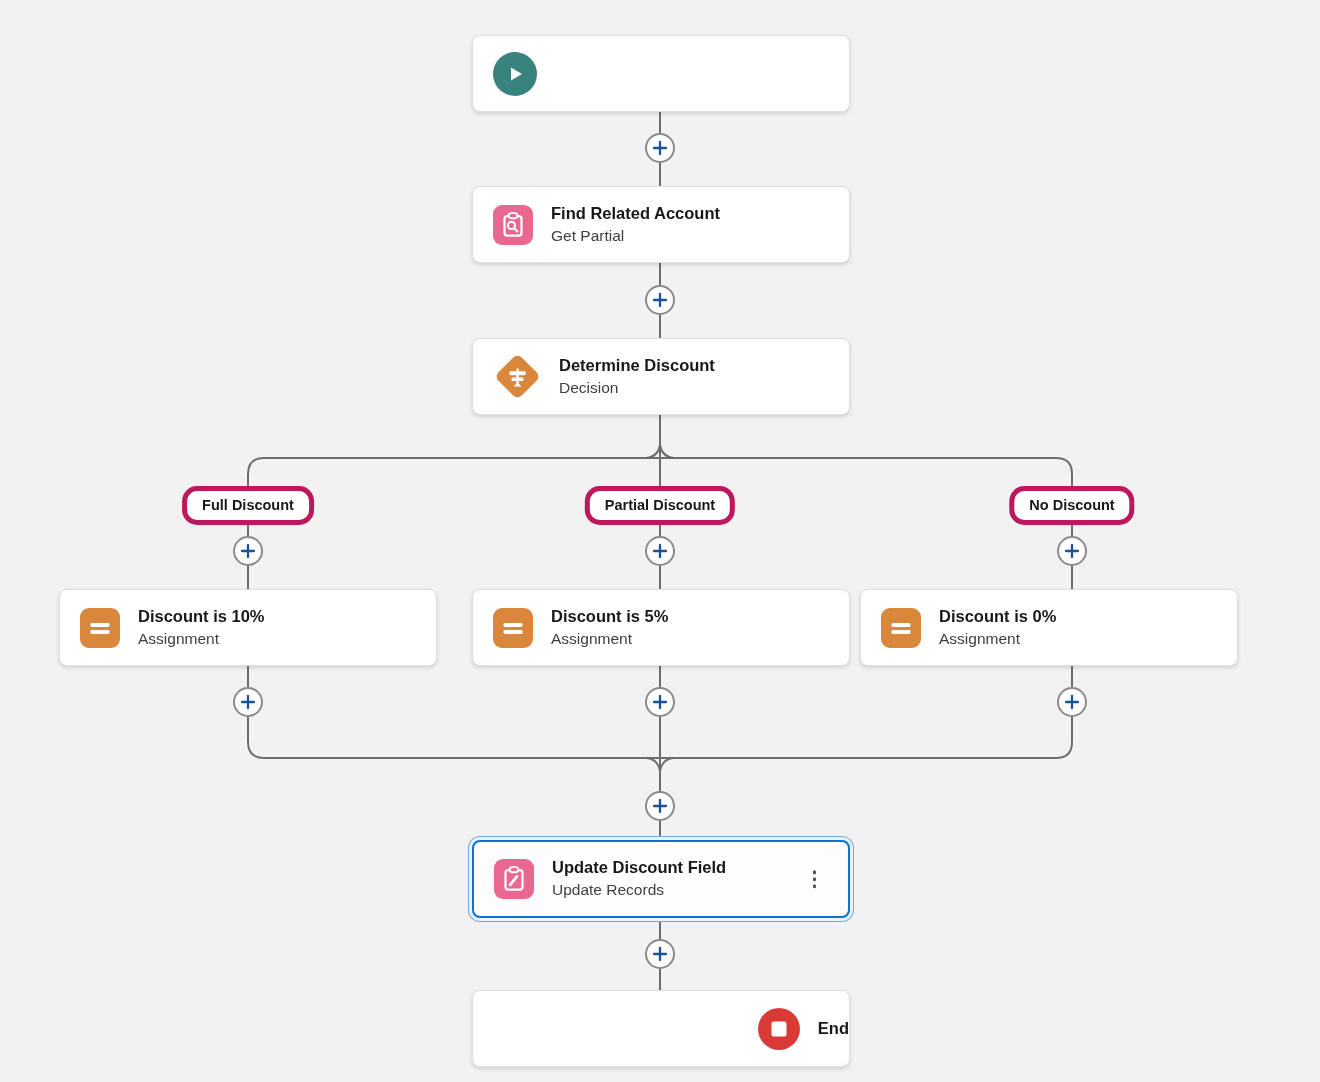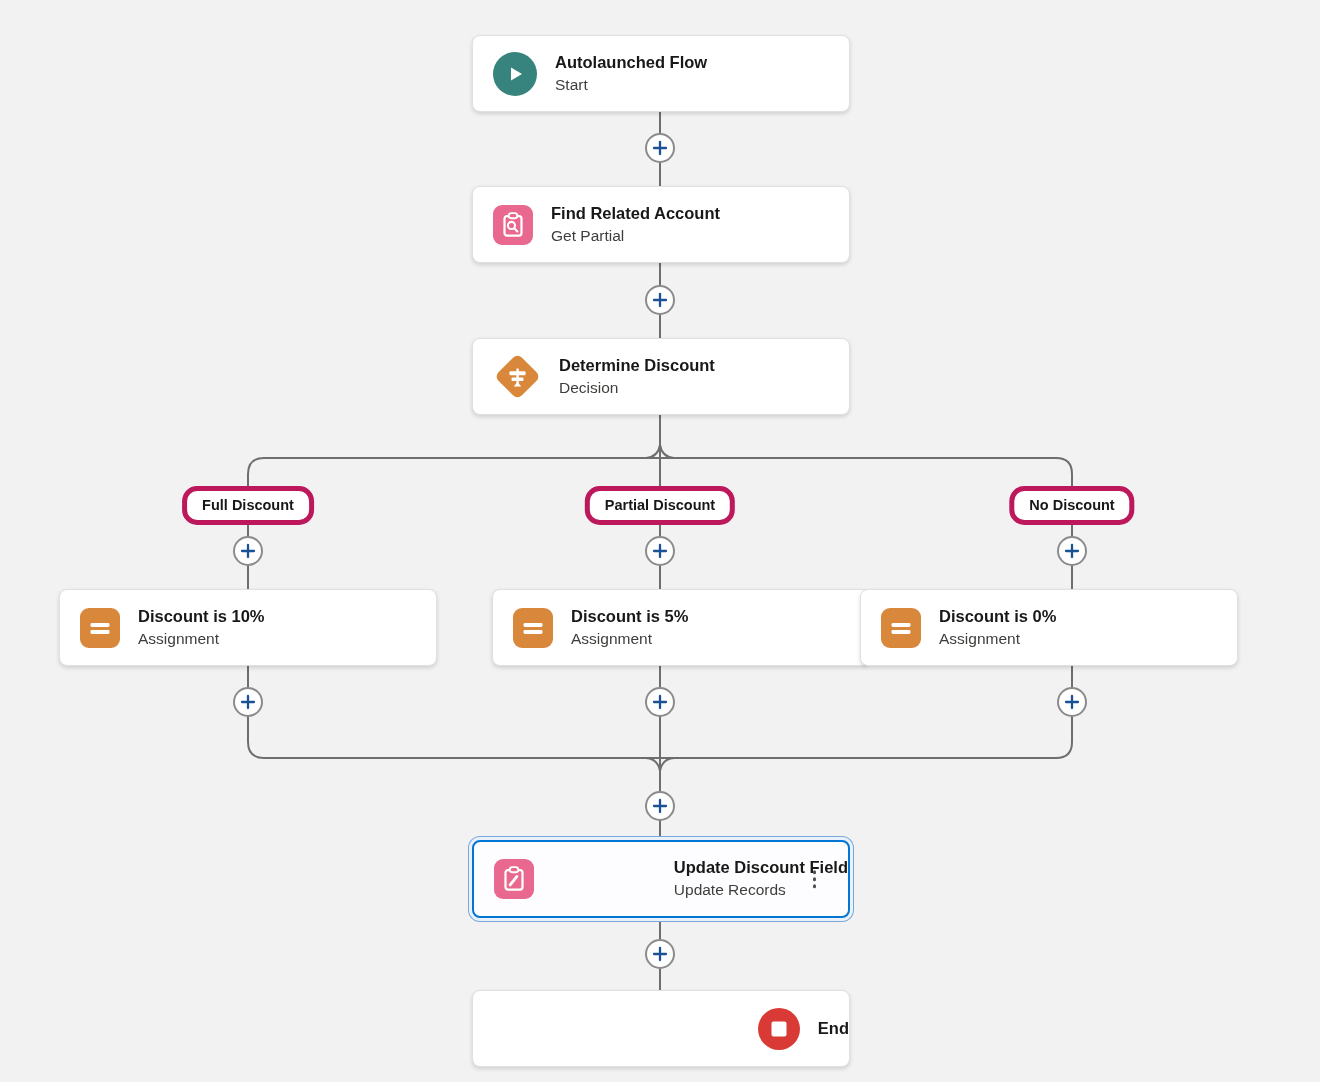--- a/index.html
+++ b/index.html
@@ -39,21 +39,20 @@
     align-items: center;
     padding-left: 20px;
     box-sizing: border-box;
     z-index: 2;
     cursor: pointer;
   }
   .node.selected {
     border: 2px solid var(--selection, #0176D3);
     box-shadow: 0 0 0 3px #EAF1FA, 0 0 0 4px #79A7DB;
     background: #FDFDFF;
-    justify-content: space-between;
   }
   .node-text { margin-left: 18px; display:flex; flex-direction:column; gap:3px; }
   .node-title {
     font-size: 16.5px;
     font-weight: 700;
     color: #181818;
     line-height: 1.2;
   }
   .node-subtitle {
     font-size: 15.5px;
@@ -151,24 +150,20 @@
   </svg>
 
   <div class="node" style="left:472px; top:35px;">
     <span class="icon-wrap">
       <span class="icon-circle bg-start">
         <svg width="20" height="20" viewBox="0 0 20 20">
             <polygon points="6,3.5 17,10 6,16.5" fill="#fff"></polygon>
           </svg>
       </span>
     </span>
-    <span class="node-text">
-      <span class="node-title">Autolaunched Flow</span>
-      <span class="node-subtitle">Start</span>
-    </span>
   </div>
 
   <button class="plus-btn" style="left:645px; top:133px;">
     <svg width="16" height="16" viewBox="0 0 16 16">
         <path d="M8 2 V14 M2 8 H14" stroke="var(--plus,#1A5296)" stroke-width="2.3" stroke-linecap="round"></path>
       </svg>
   </button>
 
   <div class="node" style="left:472px; top:186px;">
     <span class="icon-wrap">
@@ -238,21 +233,21 @@
           <rect x="2.5" y="14" width="19" height="4" rx="1.4" fill="#fff"></rect>
         </svg>
       </span>
     </span>
     <span class="node-text">
       <span class="node-title">Discount is 10%</span>
       <span class="node-subtitle">Assignment</span>
     </span>
   </div>
 
-  <div class="node" style="left:492px; top:589px;">
+  <div class="node" style="left:472px; top:589px;">
     <span class="icon-wrap">
       <span class="icon-square bg-logic">
         <svg width="24" height="24" viewBox="0 0 24 24">
           <rect x="2.5" y="7" width="19" height="4" rx="1.4" fill="#fff"></rect>
           <rect x="2.5" y="14" width="19" height="4" rx="1.4" fill="#fff"></rect>
         </svg>
       </span>
     </span>
     <span class="node-text">
       <span class="node-title">Discount is 5%</span>

